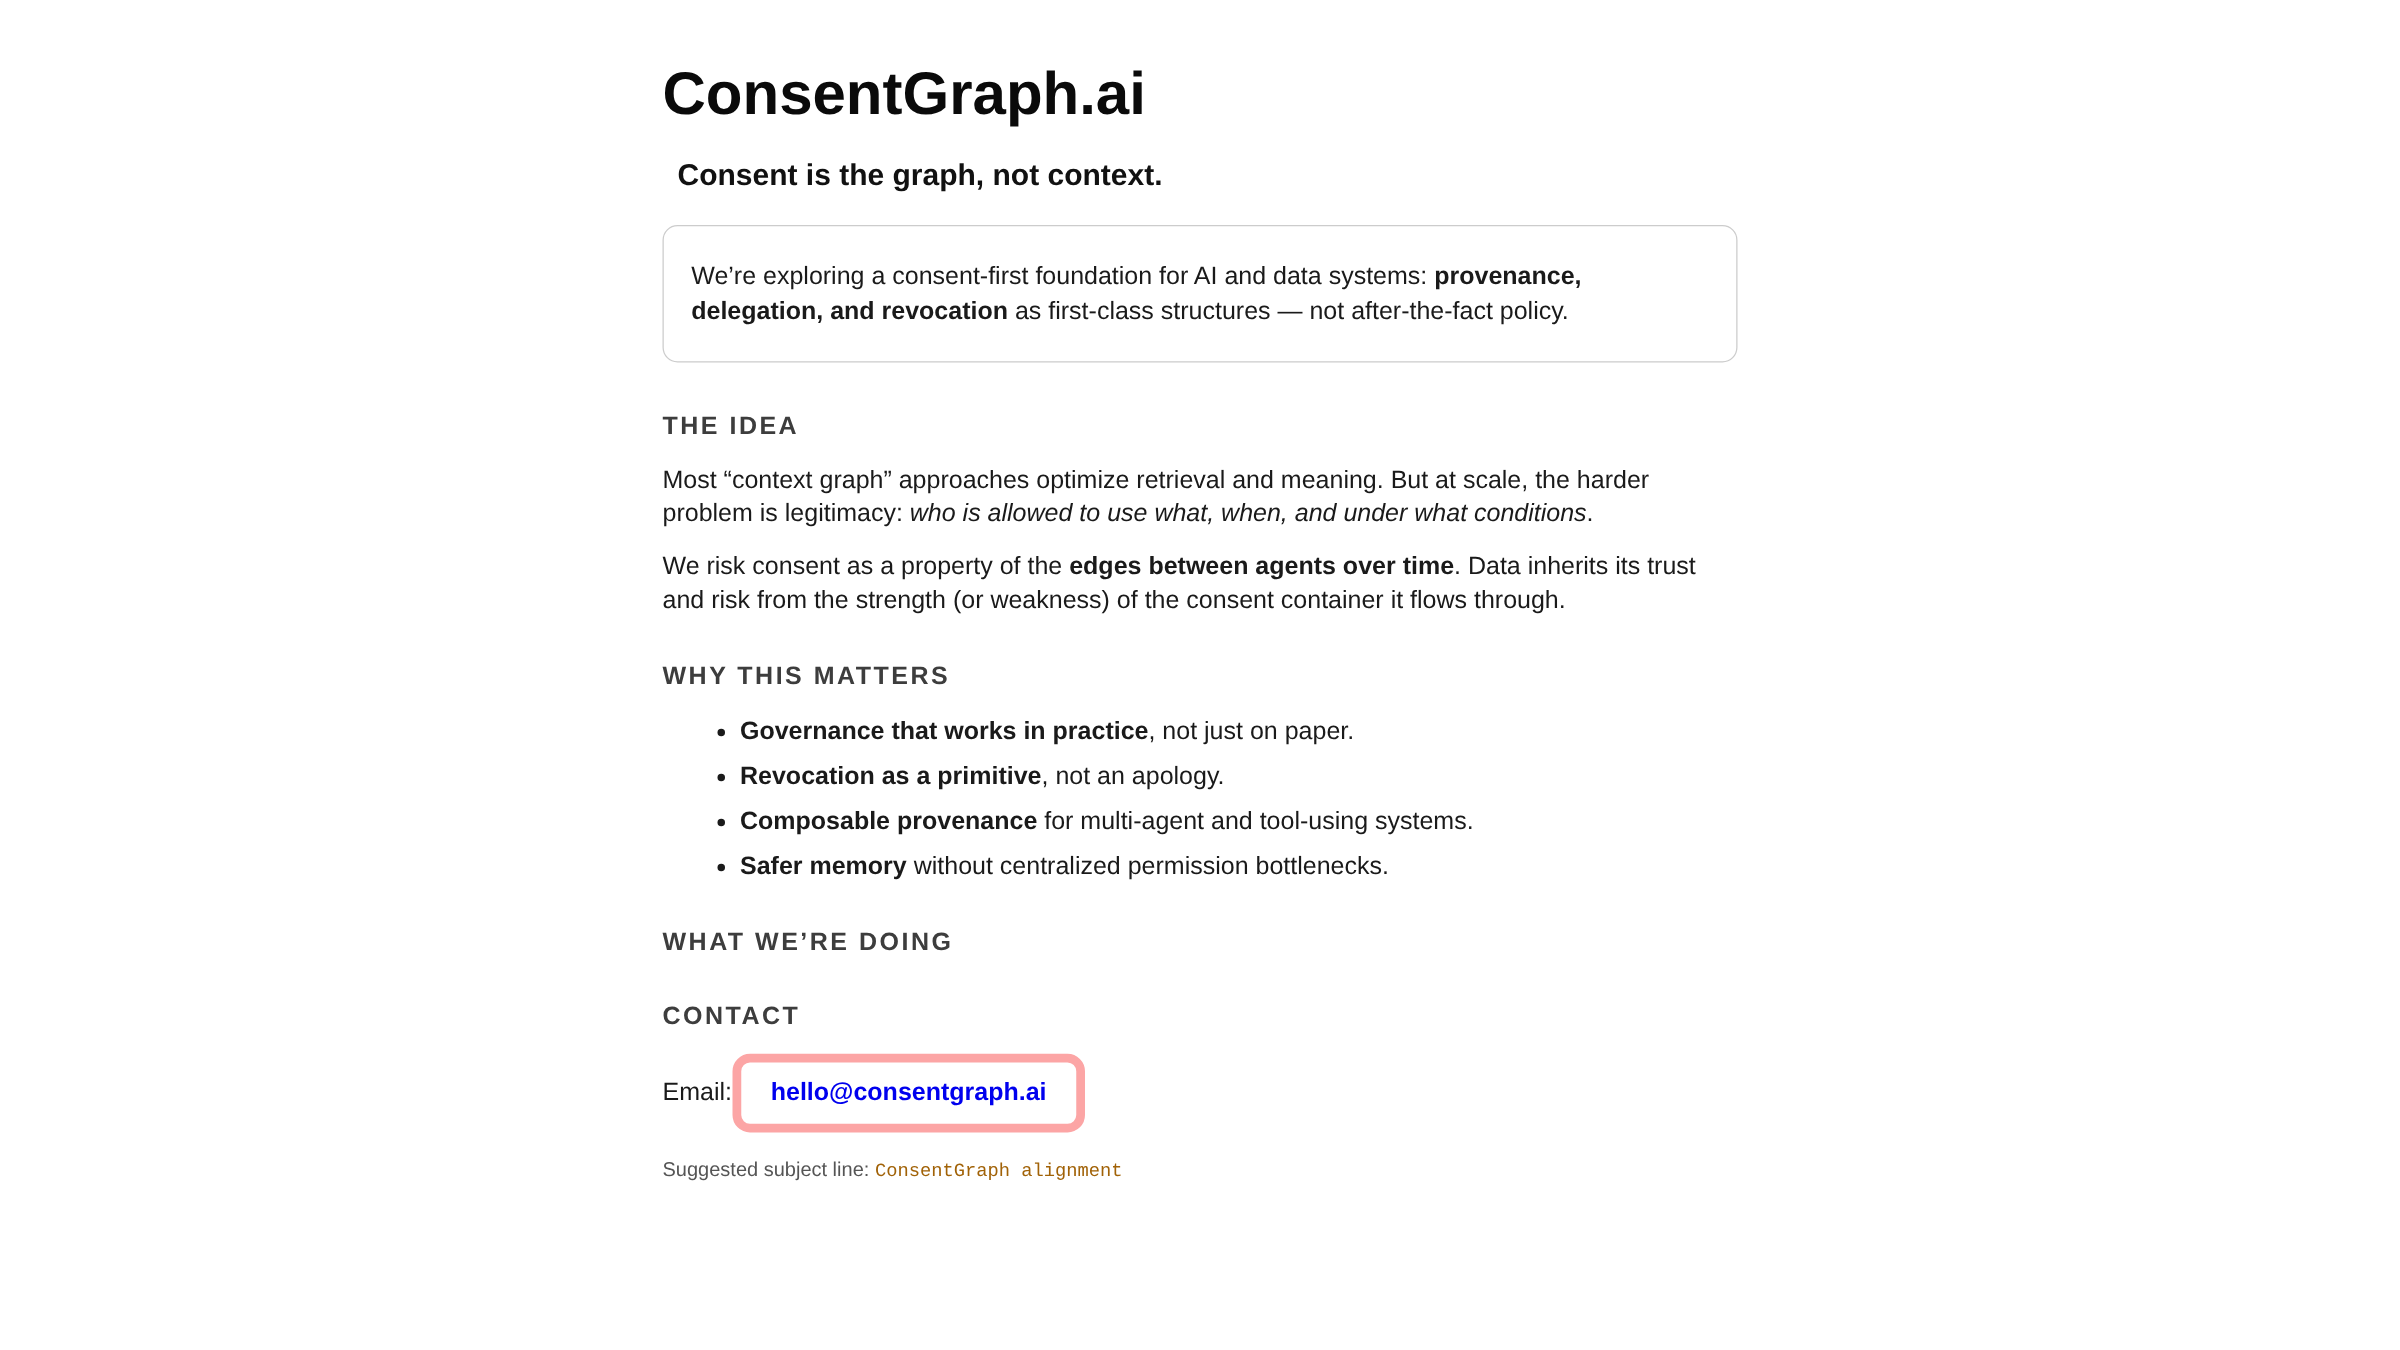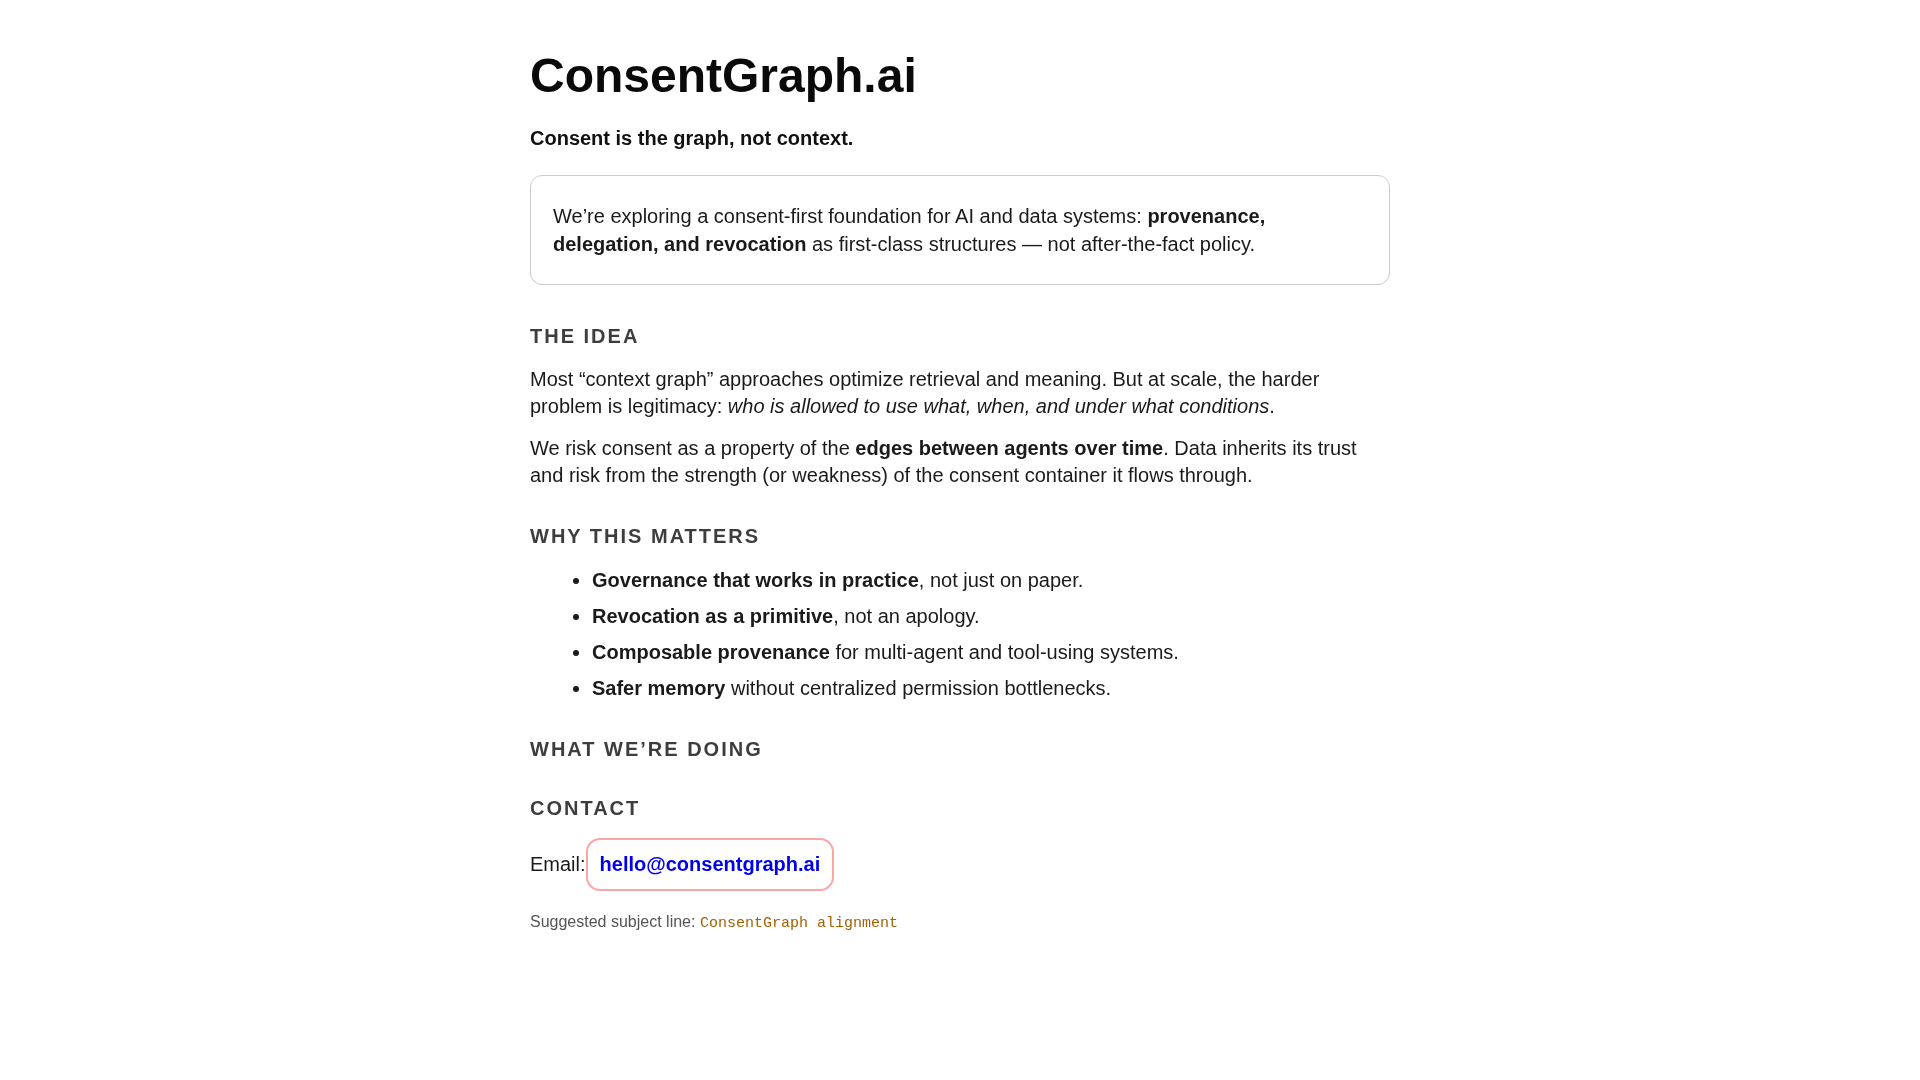--- a/index.html
+++ b/index.html
@@ -21,24 +21,24 @@
     padding: 48px 0 30px;
   }
   h1.page-title {
     font-size: 48px;
     line-height: 1.15;
     font-weight: 700;
     color: #0a0a0a;
     margin: 0 0 24px;
   }
   p.tagline {
-    font-size: 20px;
+    font-size: 24px;
     font-weight: 700;
     color: #111111;
-    margin: 0 0 25px;
+    margin: 0 12px 25px;
   }
   .intro-box {
     border: 1px solid var(--border-gray, #cccccc);
     border-radius: 12px;
     padding: 26px 22px;
     margin: 0 0 40px;
     background: var(--bg, #ffffff);
   }
   .intro-box p {
     margin: 0;
@@ -78,23 +78,23 @@
   }
   .email-row {
     display: flex;
     align-items: center;
     font-size: 20px;
     color: var(--body-text, #1a1a1a);
     margin: 0 0 22px;
   }
   a.email-btn {
     display: inline-block;
-    border: 2px solid #fca5a5;
+    border: 7px solid #fca5a5;
     border-radius: 14px;
-    padding: 13px 12px;
+    padding: 13px 24px;
     color: var(--link-blue, #0000ee);
     font-weight: 700;
     font-size: 20px;
     text-decoration: none;
     background: var(--bg, #ffffff);
     cursor: pointer;
   }
   p.subject-line {
     font-size: 16px;
     color: var(--muted-gray, #555555);

